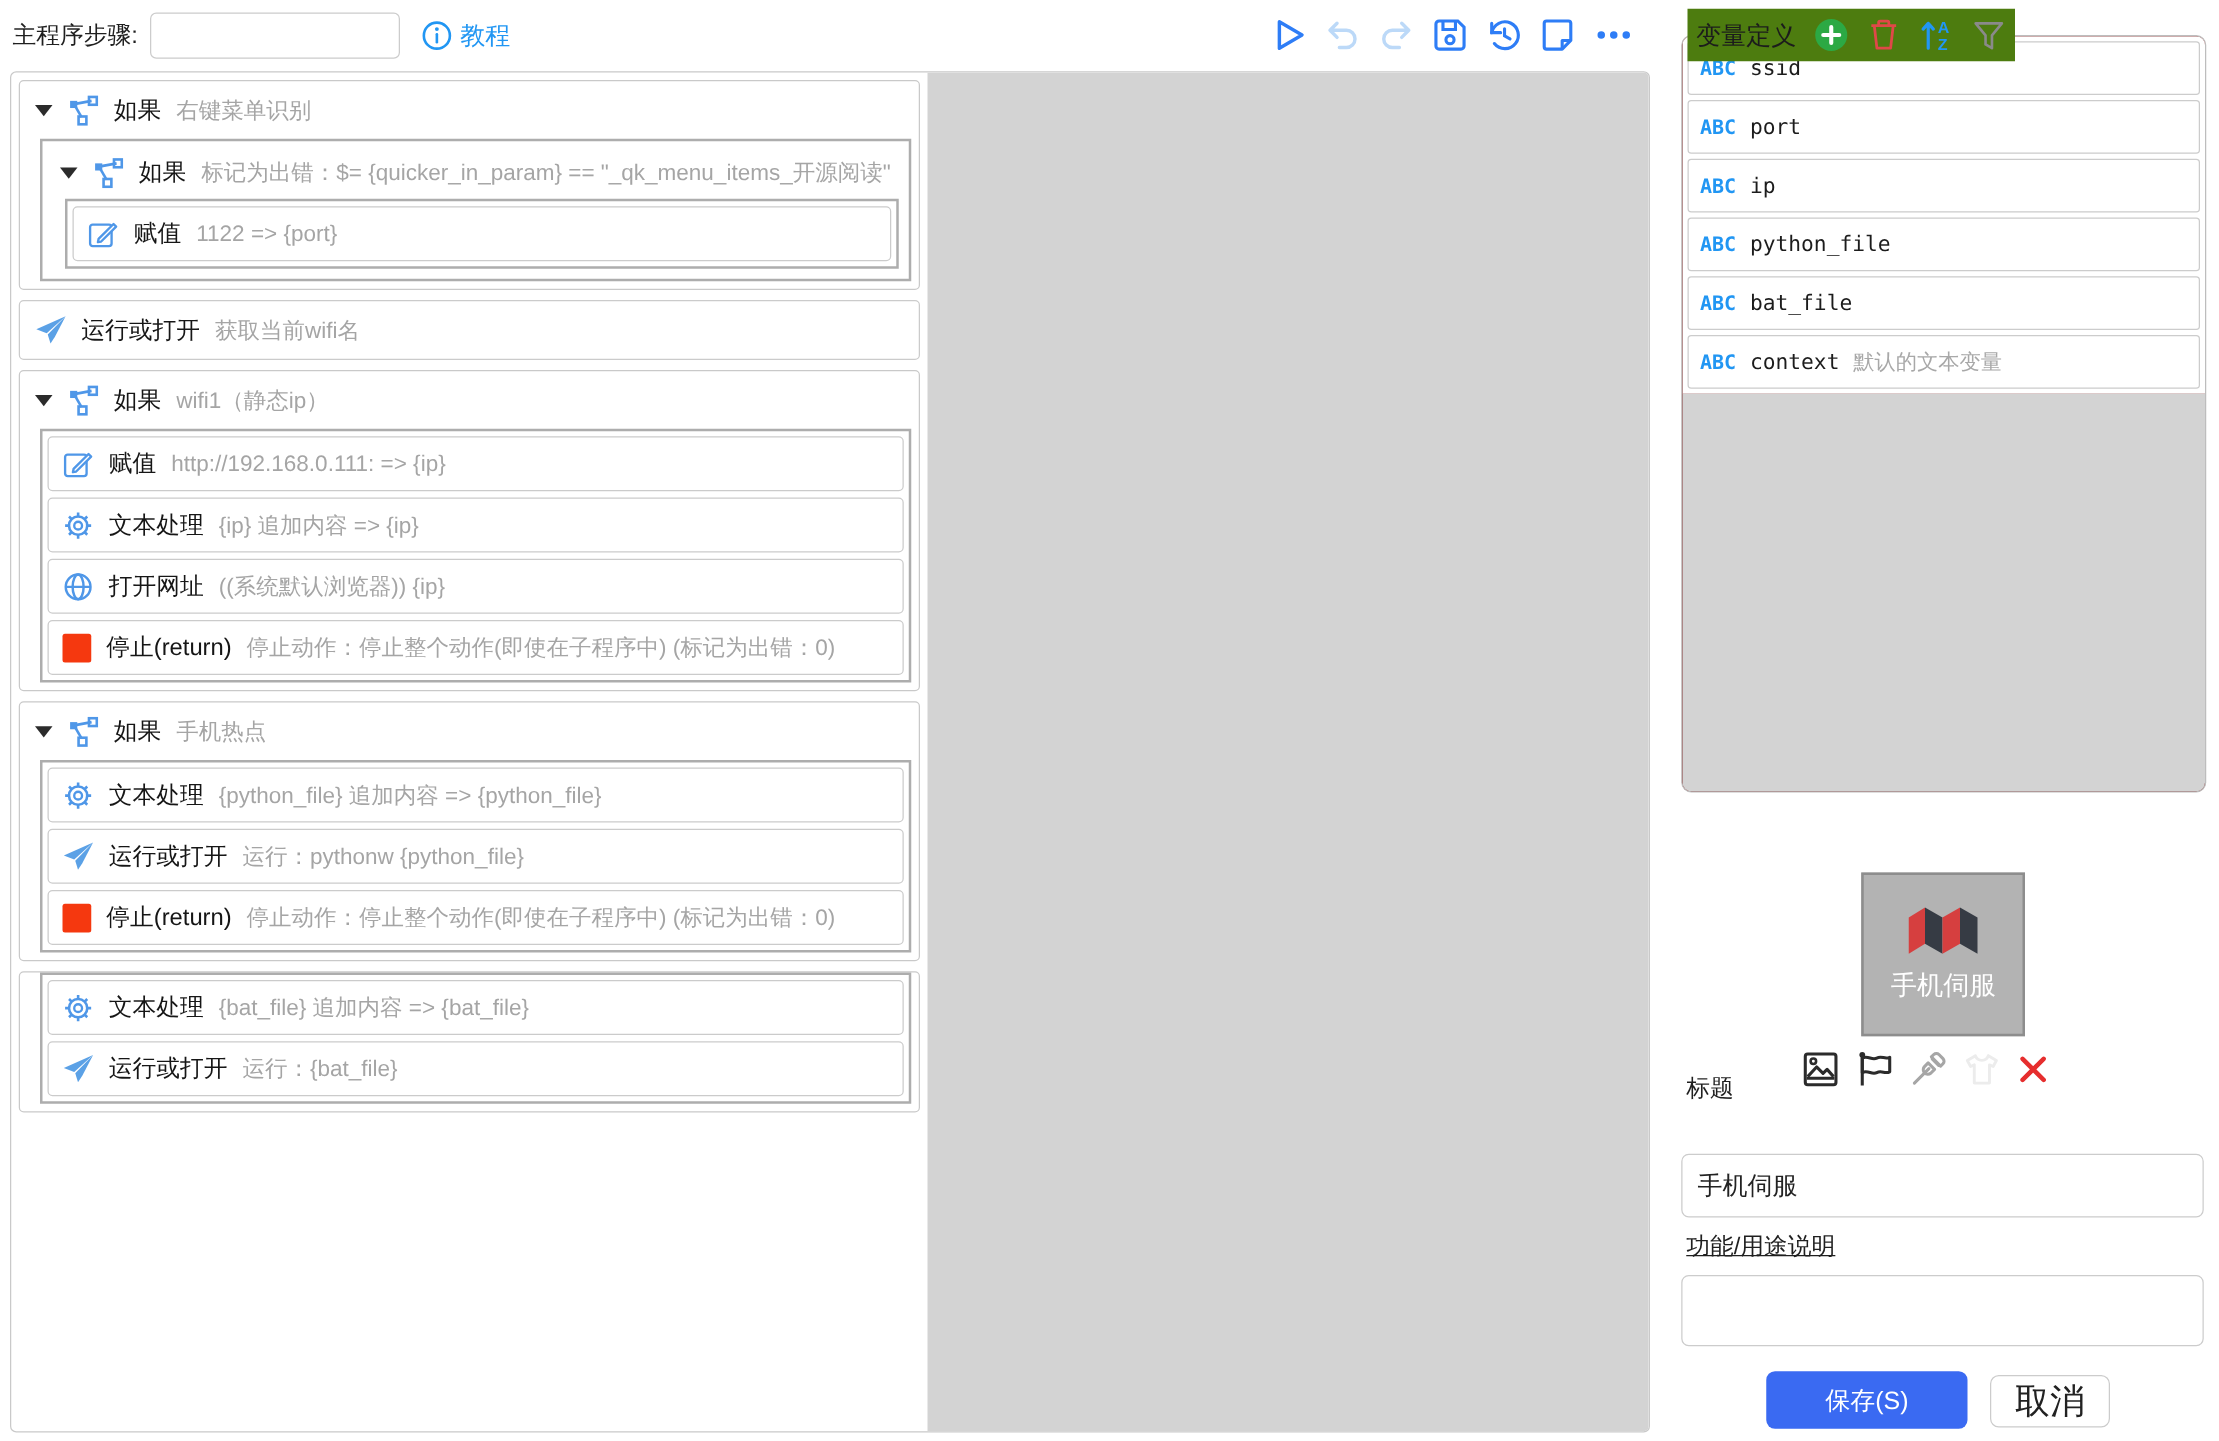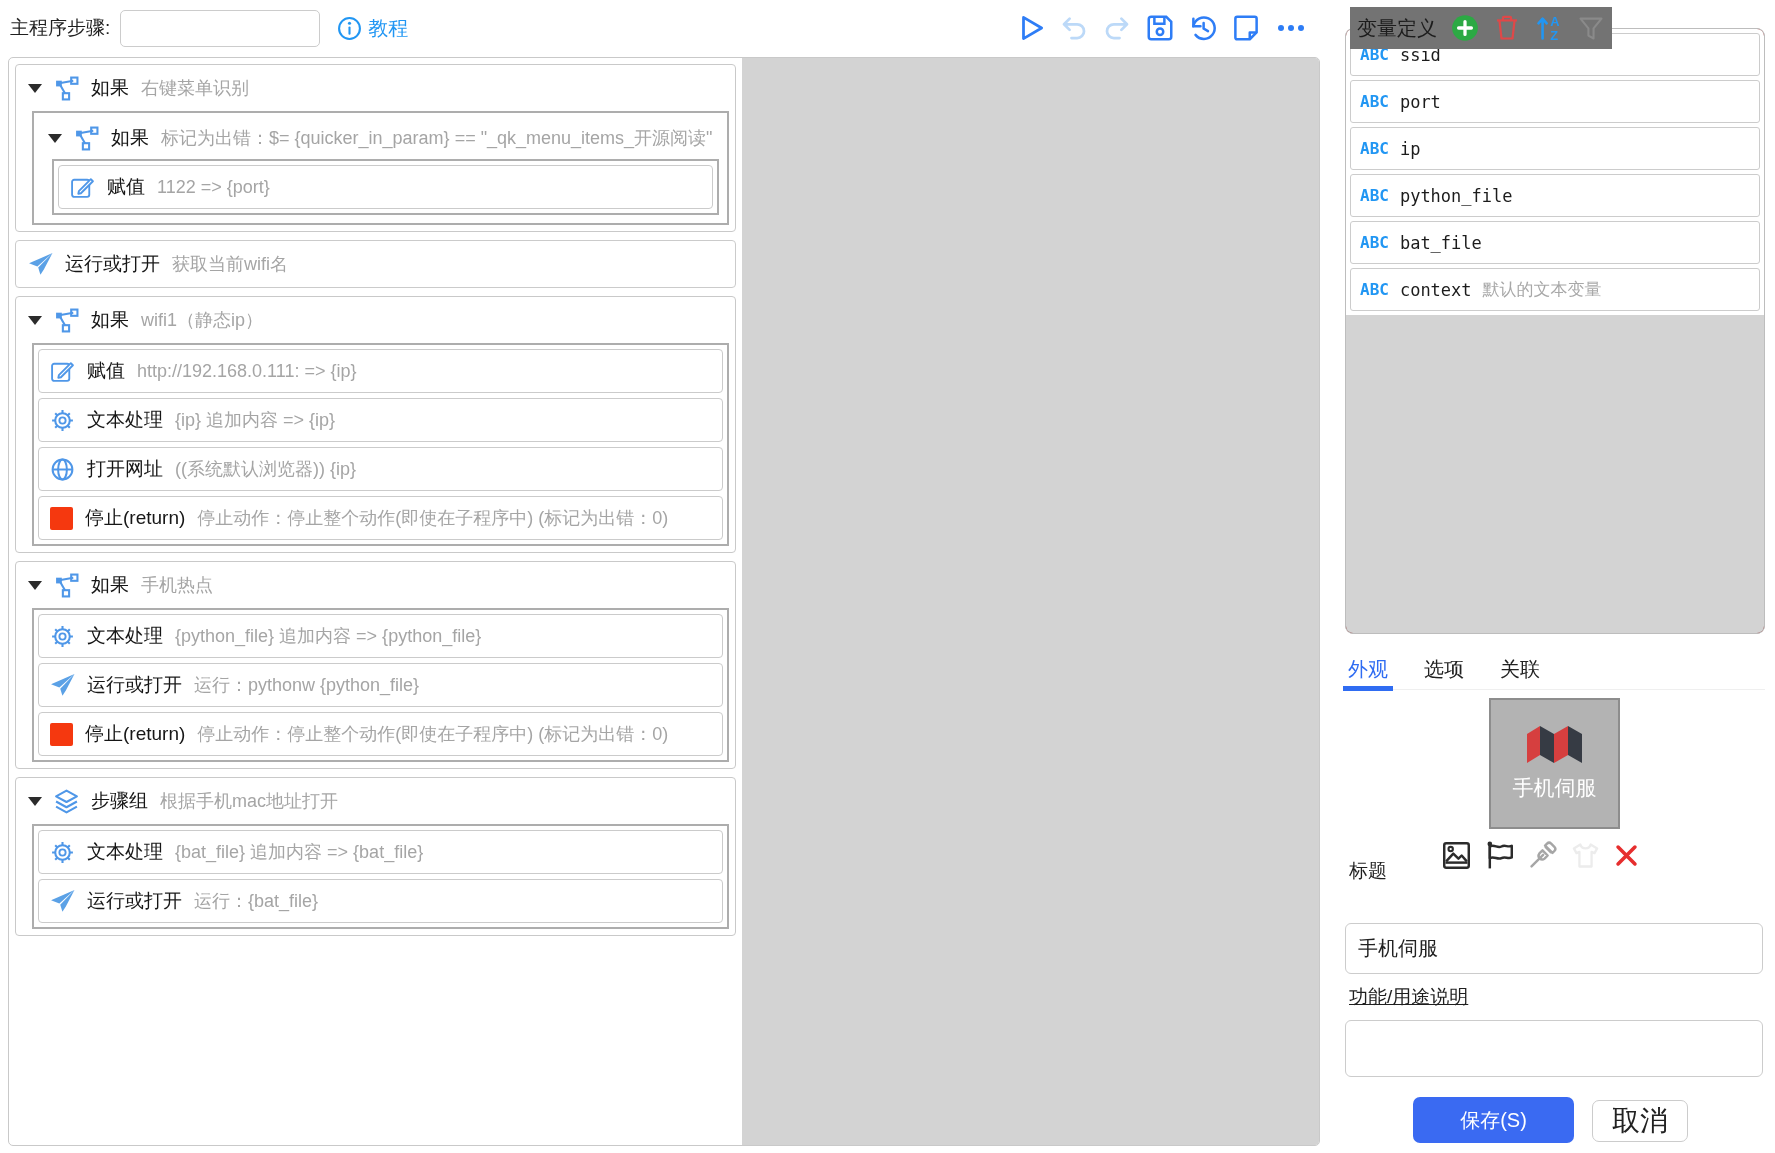--- a/index.html
+++ b/index.html
@@ -38,21 +38,21 @@
   .steps > .step-row { height:48px; padding:0 12px; }
   .t { font-size:19px; color:#161616; white-space:nowrap; }
   .d { font-size:18px; color:#a5a5a5; white-space:nowrap; overflow:hidden; text-overflow:ellipsis; }
   .ic { width:25px; height:25px; color:#4f97e8; flex:none; }
   .ic.plane { color:#5ba1e6; }
   .tri { width:0; height:0; border-left:7px solid transparent; border-right:7px solid transparent;
          border-top:9px solid #2b2b2b; flex:none; cursor:pointer; }
   .stop-sq { width:23px; height:23px; background:#f5380f; border-radius:2px; flex:none; }
   
   .vars-legend { position:absolute; left:1350px; top:7px; height:42px; display:flex;
-                 align-items:center; gap:14px; background:#737373; z-index:2; padding:0 7px; }
+                 align-items:center; gap:14px; background:#4d7c0f; z-index:2; padding:0 7px; }
   .vars-title { font-size:20px; color:#1c1c1c; }
   .vbtn { width:28px; height:28px; cursor:pointer; }
   .vars-box { position:absolute; left:1345px; top:28px; width:420px; height:606px;
               border:1px solid #bdbdbd; border-radius:8px; overflow:hidden;
               display:flex; flex-direction:column; background:#7f1d1d; }
   .vars-rows { padding:4px; display:flex; flex-direction:column; gap:4px; background:#fff; }
   .var-row { height:43px; border:1px solid #ccc; border-radius:3px; background:#fff;
              display:flex; align-items:center; gap:11px; padding:0 9px; cursor:pointer; }
   .var-type { font-family:"DejaVu Sans Mono", monospace; font-weight:bold; color:#2196f3; font-size:16px; }
   .var-name { font-family:"DejaVu Sans Mono", monospace; color:#1c1c1c; font-size:17px; }
@@ -377,28 +377,20 @@
           </div>
           <div class="step-row">
             <span class="stop-sq"></span>
             <span class="t">停止(return)</span>
             <span class="d">停止动作：停止整个动作(即使在子程序中) (标记为出错：0)</span>
           </div>
         </div>
       </div>
 
       <div class="composite">
-        <div class="step-header">
-          <span class="tri"></span>
-          <svg class="ic">
-              <use href="#i-layers"></use>
-            </svg>
-          <span class="t">步骤组</span>
-          <span class="d">根据手机mac地址打开</span>
-        </div>
         <div class="children">
           <div class="step-row">
             <svg class="ic">
                 <use href="#i-gear"></use>
               </svg>
             <span class="t">文本处理</span>
             <span class="d">{bat_file} 追加内容 =&gt; {bat_file}</span>
           </div>
           <div class="step-row">
             <svg class="ic plane">
@@ -458,25 +450,20 @@
       </div>
       <div class="var-row">
         <span class="var-type">ABC</span>
         <span class="var-name">context</span>
         <span class="var-note">默认的文本变量</span>
       </div>
     </div>
     <div class="vars-void"></div>
   </div>
 
-  <div class="tabs">
-    <span class="tab active">外观</span>
-    <span class="tab">选项</span>
-    <span class="tab">关联</span>
-  </div>
 
   <div class="preview">
     <svg width="60" height="42">
         <use href="#i-logo-m"></use>
       </svg>
     <span class="preview-label">手机伺服</span>
   </div>
 
   <div class="mini-icons">
     <svg class="mini">

